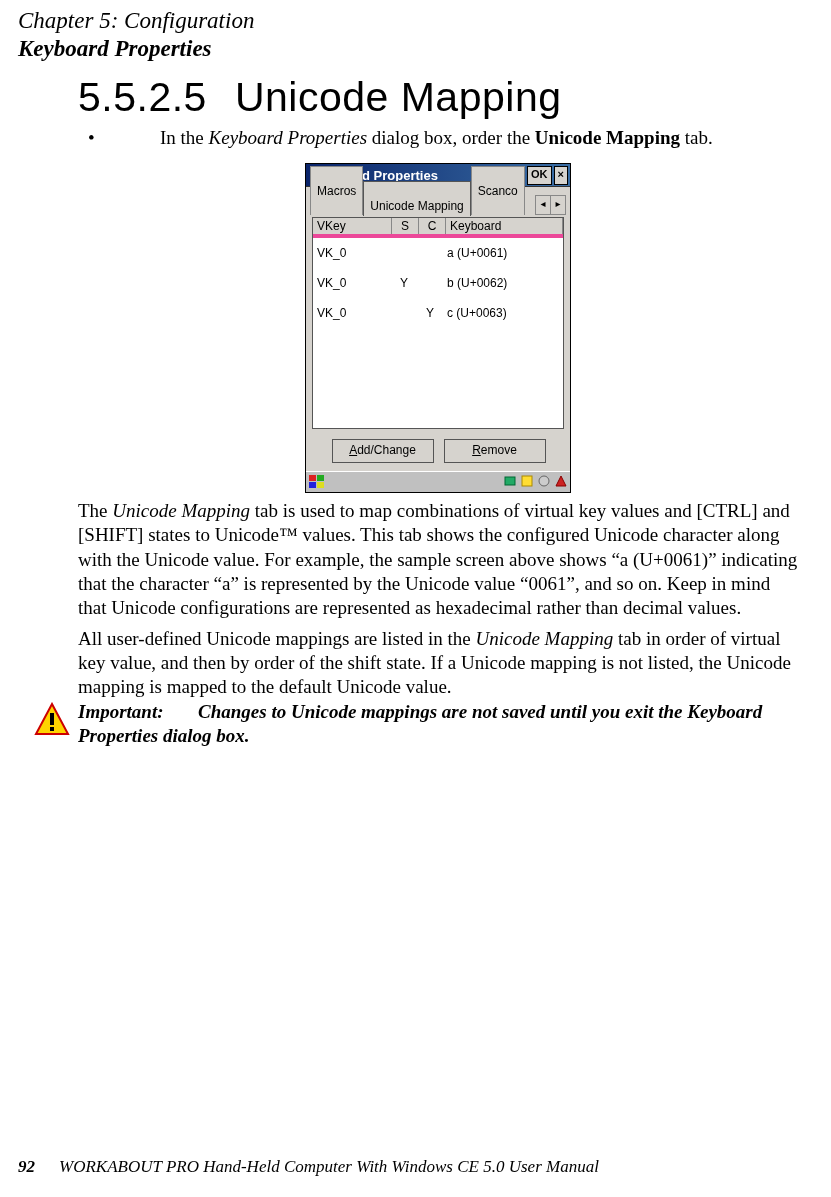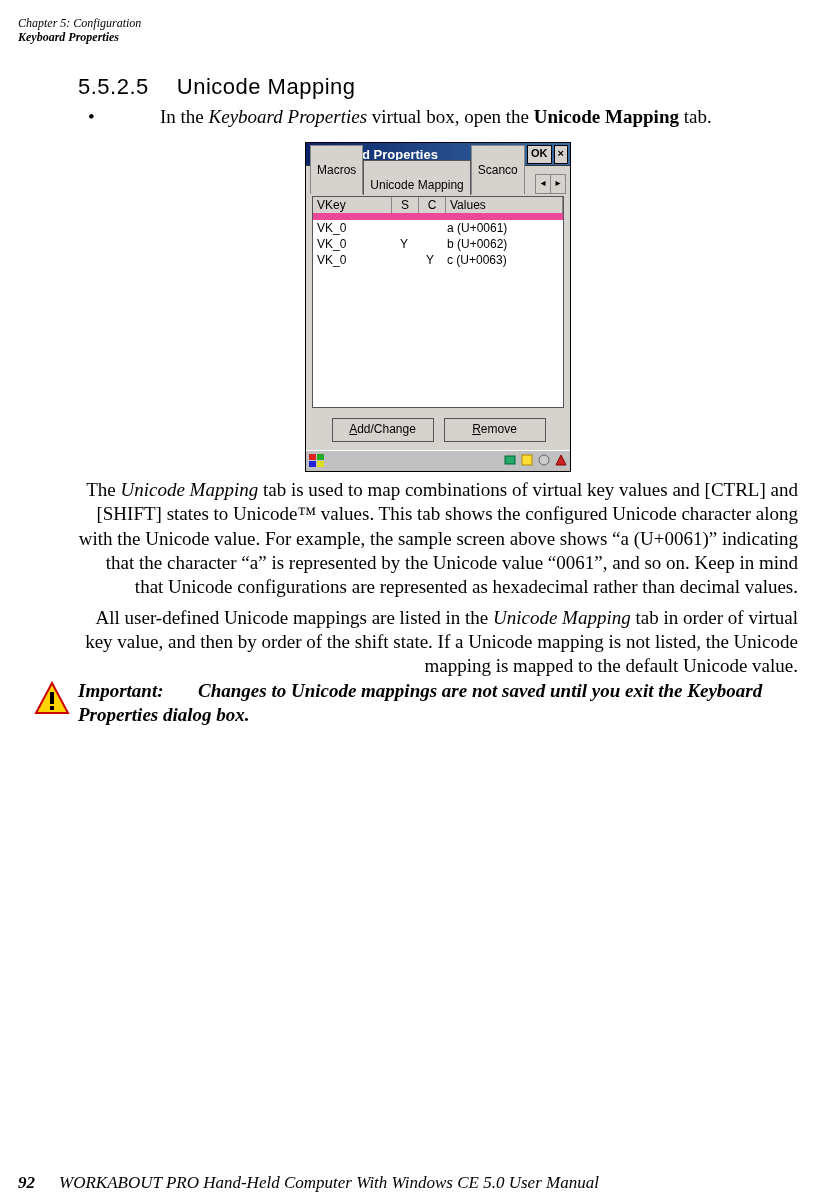--- a/index.html
+++ b/index.html
@@ -8,36 +8,36 @@
     font-family: "Times New Roman", serif;
     font-size: 19px;
     color: #000;
     width: 831px;
     height: 1197px;
     position: relative;
     background: #fff;
   }
   .header {
     position: absolute;
-    top: 16px;
+    top: 7px;
     left: 18px;
     font-style: italic;
-    font-size: 12px;
+    font-size: 23px;
     line-height: 1.2;
   }
   .header .line2 { font-weight: bold; font-style: italic; }
   .content {
     position: absolute;
     top: 74px;
     left: 78px;
     width: 720px;
   }
   .sec-heading {
     font-family: "Arial Narrow", Arial, sans-serif;
-    font-size: 22px;
+    font-size: 41px;
     font-weight: 400;
     font-stretch: condensed;
     letter-spacing: 0.5px;
     margin: 0 0 6px 0;
   }
   .sec-heading .secnum { margin-right: 28px; }
   .bullet-line {
     margin-left: 46px;
     text-indent: -36px;
     padding-left: 36px;
@@ -120,37 +120,37 @@
   .list-panel{
     background:#fff;
     border:1px solid #555;
     margin:2px 6px 6px 6px;
     height:210px;
     font-family: Tahoma, Arial, sans-serif;
   }
   .list-head{
     display:flex;
     font-size:12px;
-    border-bottom:7px solid #ec4899;
+    border-bottom:4px solid #ec4899;
   }
   .list-head div{
     border-right:1px solid #888;
     background:#d6d3ce;
     padding:1px 4px;
   }
   .col-vkey{width:70px}
   .col-s{width:18px;text-align:center}
   .col-c{width:18px;text-align:center}
   .col-uni{flex:1}
   .list-row{
     display:flex;
     font-size:12px;
     padding:0 0;
   }
-  .list-row div{padding:1px 4px}
+  .list-row div{padding:8px 4px}
   .btnrow{
     display:flex;
     justify-content:center;
     gap:10px;
     padding:4px 0 8px 1px;
   }
   .dbtn{
     border:1px solid #555;
     background:#d6d3ce;
     width:100px;
@@ -178,21 +178,21 @@
     margin-left:auto;
     display:flex;
     gap:3px;
     align-items:center;
   }
   .tray span{font-size:12px;}
 
   .body-para{
     margin: 6px 0 0 0;
     line-height: 1.28;
-    text-align: right;
+    text-align: left;
   }
   .body-para.first{margin-top:4px}
   .sub-heading{
     font-family: "Arial Narrow", Arial, sans-serif;
     font-size:24px;
     font-stretch: condensed;
     margin:16px 0 6px 0;
   }
   .important-row{
     display:flex;
@@ -210,21 +210,21 @@
     font-weight:bold;
     font-size:19px;
     line-height:1.28;
   }
   .important-text .lbl{
     display:inline-block;
     width:120px;
   }
   .footer{
     position:absolute;
-    bottom:4px;
+    bottom:20px;
     left:18px;
     font-style:italic;
     font-size:17px;
   }
   .footer .pn{
     font-weight:bold;
     font-style:italic;
     margin-right:24px;
   }
 </style>
@@ -235,21 +235,21 @@
   <div>Chapter 5: Configuration</div>
   <div class="line2">Keyboard Properties</div>
 </div>
 
 <div class="content">
   <h2 class="sec-heading">
     <span class="secnum">5.5.2.5</span><span>Unicode Mapping</span>
   </h2>
 
   <div class="bullet-line">
-    <span class="dot">•</span><span>In the </span><span class="ital">Keyboard Properties</span><span> virtual box, open the </span><span class="bold">Unicode Mapping</span><span> tab.</span>
+    <span class="dot">•</span><span>In the </span><span class="ital">Keyboard Properties</span><span> dialog box, order the </span><span class="bold">Unicode Mapping</span><span> tab.</span>
   </div>
 
   <div class="shot">
     <div class="titlebar">
       <span>Keyboard Properties</span>
       <span class="spacer"></span>
       <span class="tbtn">OK</span>
       <span class="tbtn">×</span>
     </div>
     <div class="tabs">
@@ -259,21 +259,21 @@
       <div class="tabarrows">
         <span>◂</span>
         <span>▸</span>
       </div>
     </div>
     <div class="list-panel">
       <div class="list-head">
         <div class="col-vkey">VKey</div>
         <div class="col-s">S</div>
         <div class="col-c">C</div>
-        <div class="col-uni">Values</div>
+        <div class="col-uni">Keyboard</div>
       </div>
       <div class="list-row">
         <div class="col-vkey">VK_0</div>
         <div class="col-s"></div>
         <div class="col-c"></div>
         <div class="col-uni">a (U+0061)</div>
       </div>
       <div class="list-row">
         <div class="col-vkey">VK_0</div>
         <div class="col-s">Y</div>

